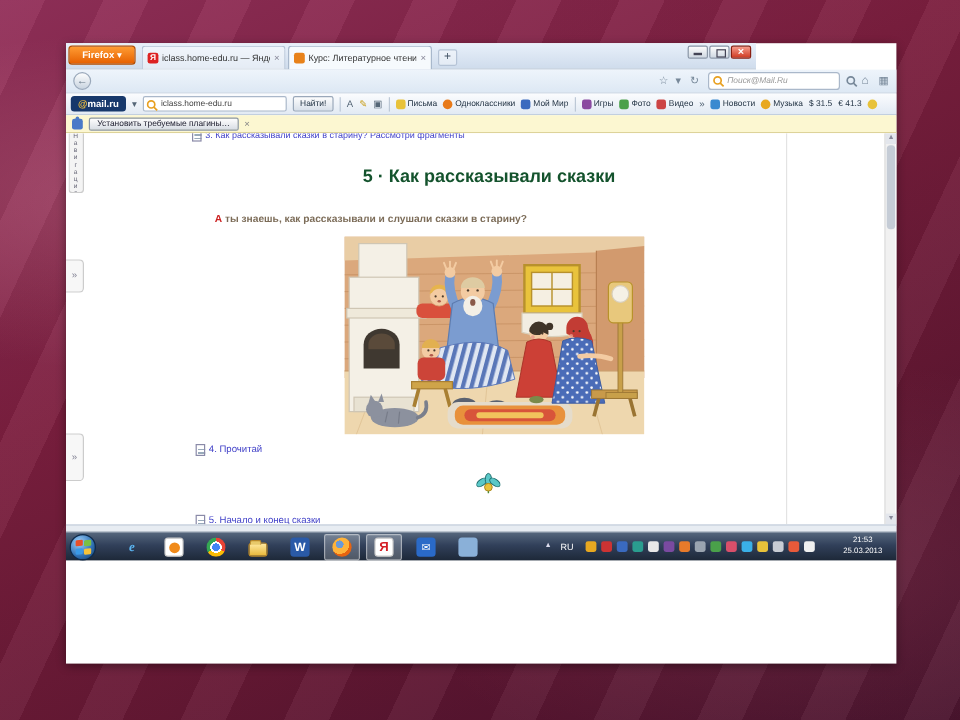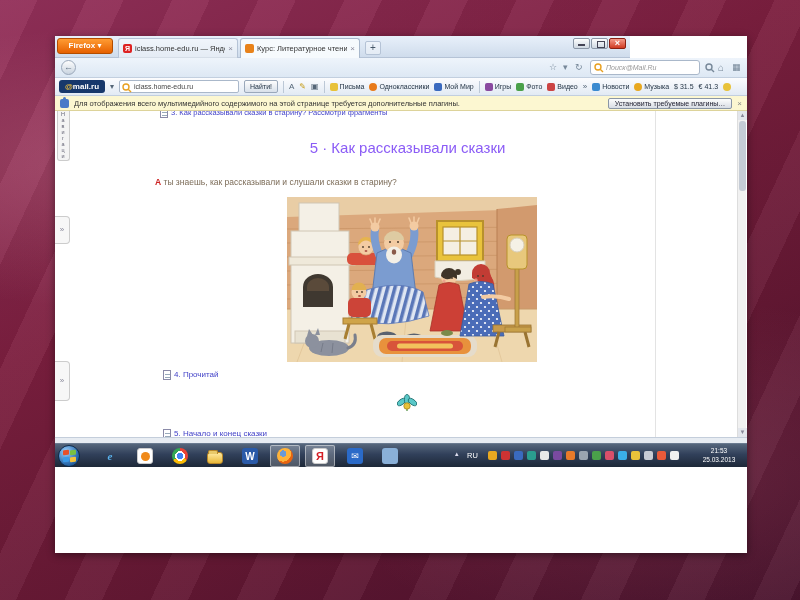--- a/index.html
+++ b/index.html
@@ -121,22 +121,22 @@
   .exp2{ top:250px; height:40px; line-height:38px;}
   .exp1{ top:105px; }
   .vscroll{ position:absolute; right:1px; top:0; width:9px; height:326px; background:#f1f1f1; border-left:1px solid #ddd;}
   .vthumb{ position:absolute; left:1px; top:10px; width:7px; height:70px; background:#c5ccd6; border-radius:3px;}
   .varr{ position:absolute; left:0; width:9px; height:9px; background:#e3e6ec; color:#889; font-size:6px; line-height:9px; text-align:center;}
   .hscroll{ position:absolute; left:0; top:401px; width:692px; height:6px; background:#e7ecf2; border-top:1px solid #c4cedb;}
 
   .toplink{ position:absolute; left:105px; top:-4px; height:12px; overflow:hidden;
     font-size:7.5px; color:#4242c8; line-height:12px; display:flex; gap:3px; align-items:center;}
   .heading{ position:absolute; left:105px; top:28px; width:495px; text-align:center;
-    font-size:15px; color:#8b5cf6;}
-  .question{ position:absolute; left:100px; top:66px; font-size:8.5px; color:#7c6c58;}
+    font-size:15px; color:#14532d;font-weight:bold;}
+  .question{ position:absolute; left:124px; top:66px; font-size:8.5px; color:#7c6c58;font-weight:bold;}
   .question b{ color:#cc2222; }
   .pagelink{ position:absolute; left:108px; font-size:8px; color:#4242c8;
     display:flex; gap:3px; align-items:flex-start;}
   .doc-ico{ width:8px; height:10px; background:#fff; border:1px solid #8a8aa8; display:inline-block;
     background-image:repeating-linear-gradient(#fff 0 2px, #9ab 2px 3px); background-size:6px 9px;
     background-position:1px 1px; background-repeat:no-repeat;}
   .illu{ position:absolute; left:232px; top:86px; width:250px; height:165px; }
   .flower{ position:absolute; left:342px; top:282px; width:20px; height:20px;}
 
   
@@ -289,21 +289,20 @@
     <span class="mr-item">
         <span>€ 41.3</span>
       </span>
     <span class="mr-item">
         <i class="mr-dot" style="background:#e8c23a; border-radius:50%;"></i>
       </span>
   </div>
 
   <div class="notifbar">
     <span class="plug-ico"></span>
-    <span class="notif-text">Для отображения всего мультимедийного содержимого на этой странице требуется дополнительные плагины.</span>
     <span class="notif-btn">Установить требуемые плагины…</span>
     <span class="notif-x">×</span>
   </div>
 
   <div class="page">
     <div class="col-border"></div>
     <div class="dock">Навигация</div>
     <div class="expander exp1">»</div>
     <div class="expander exp2">»</div>
 

